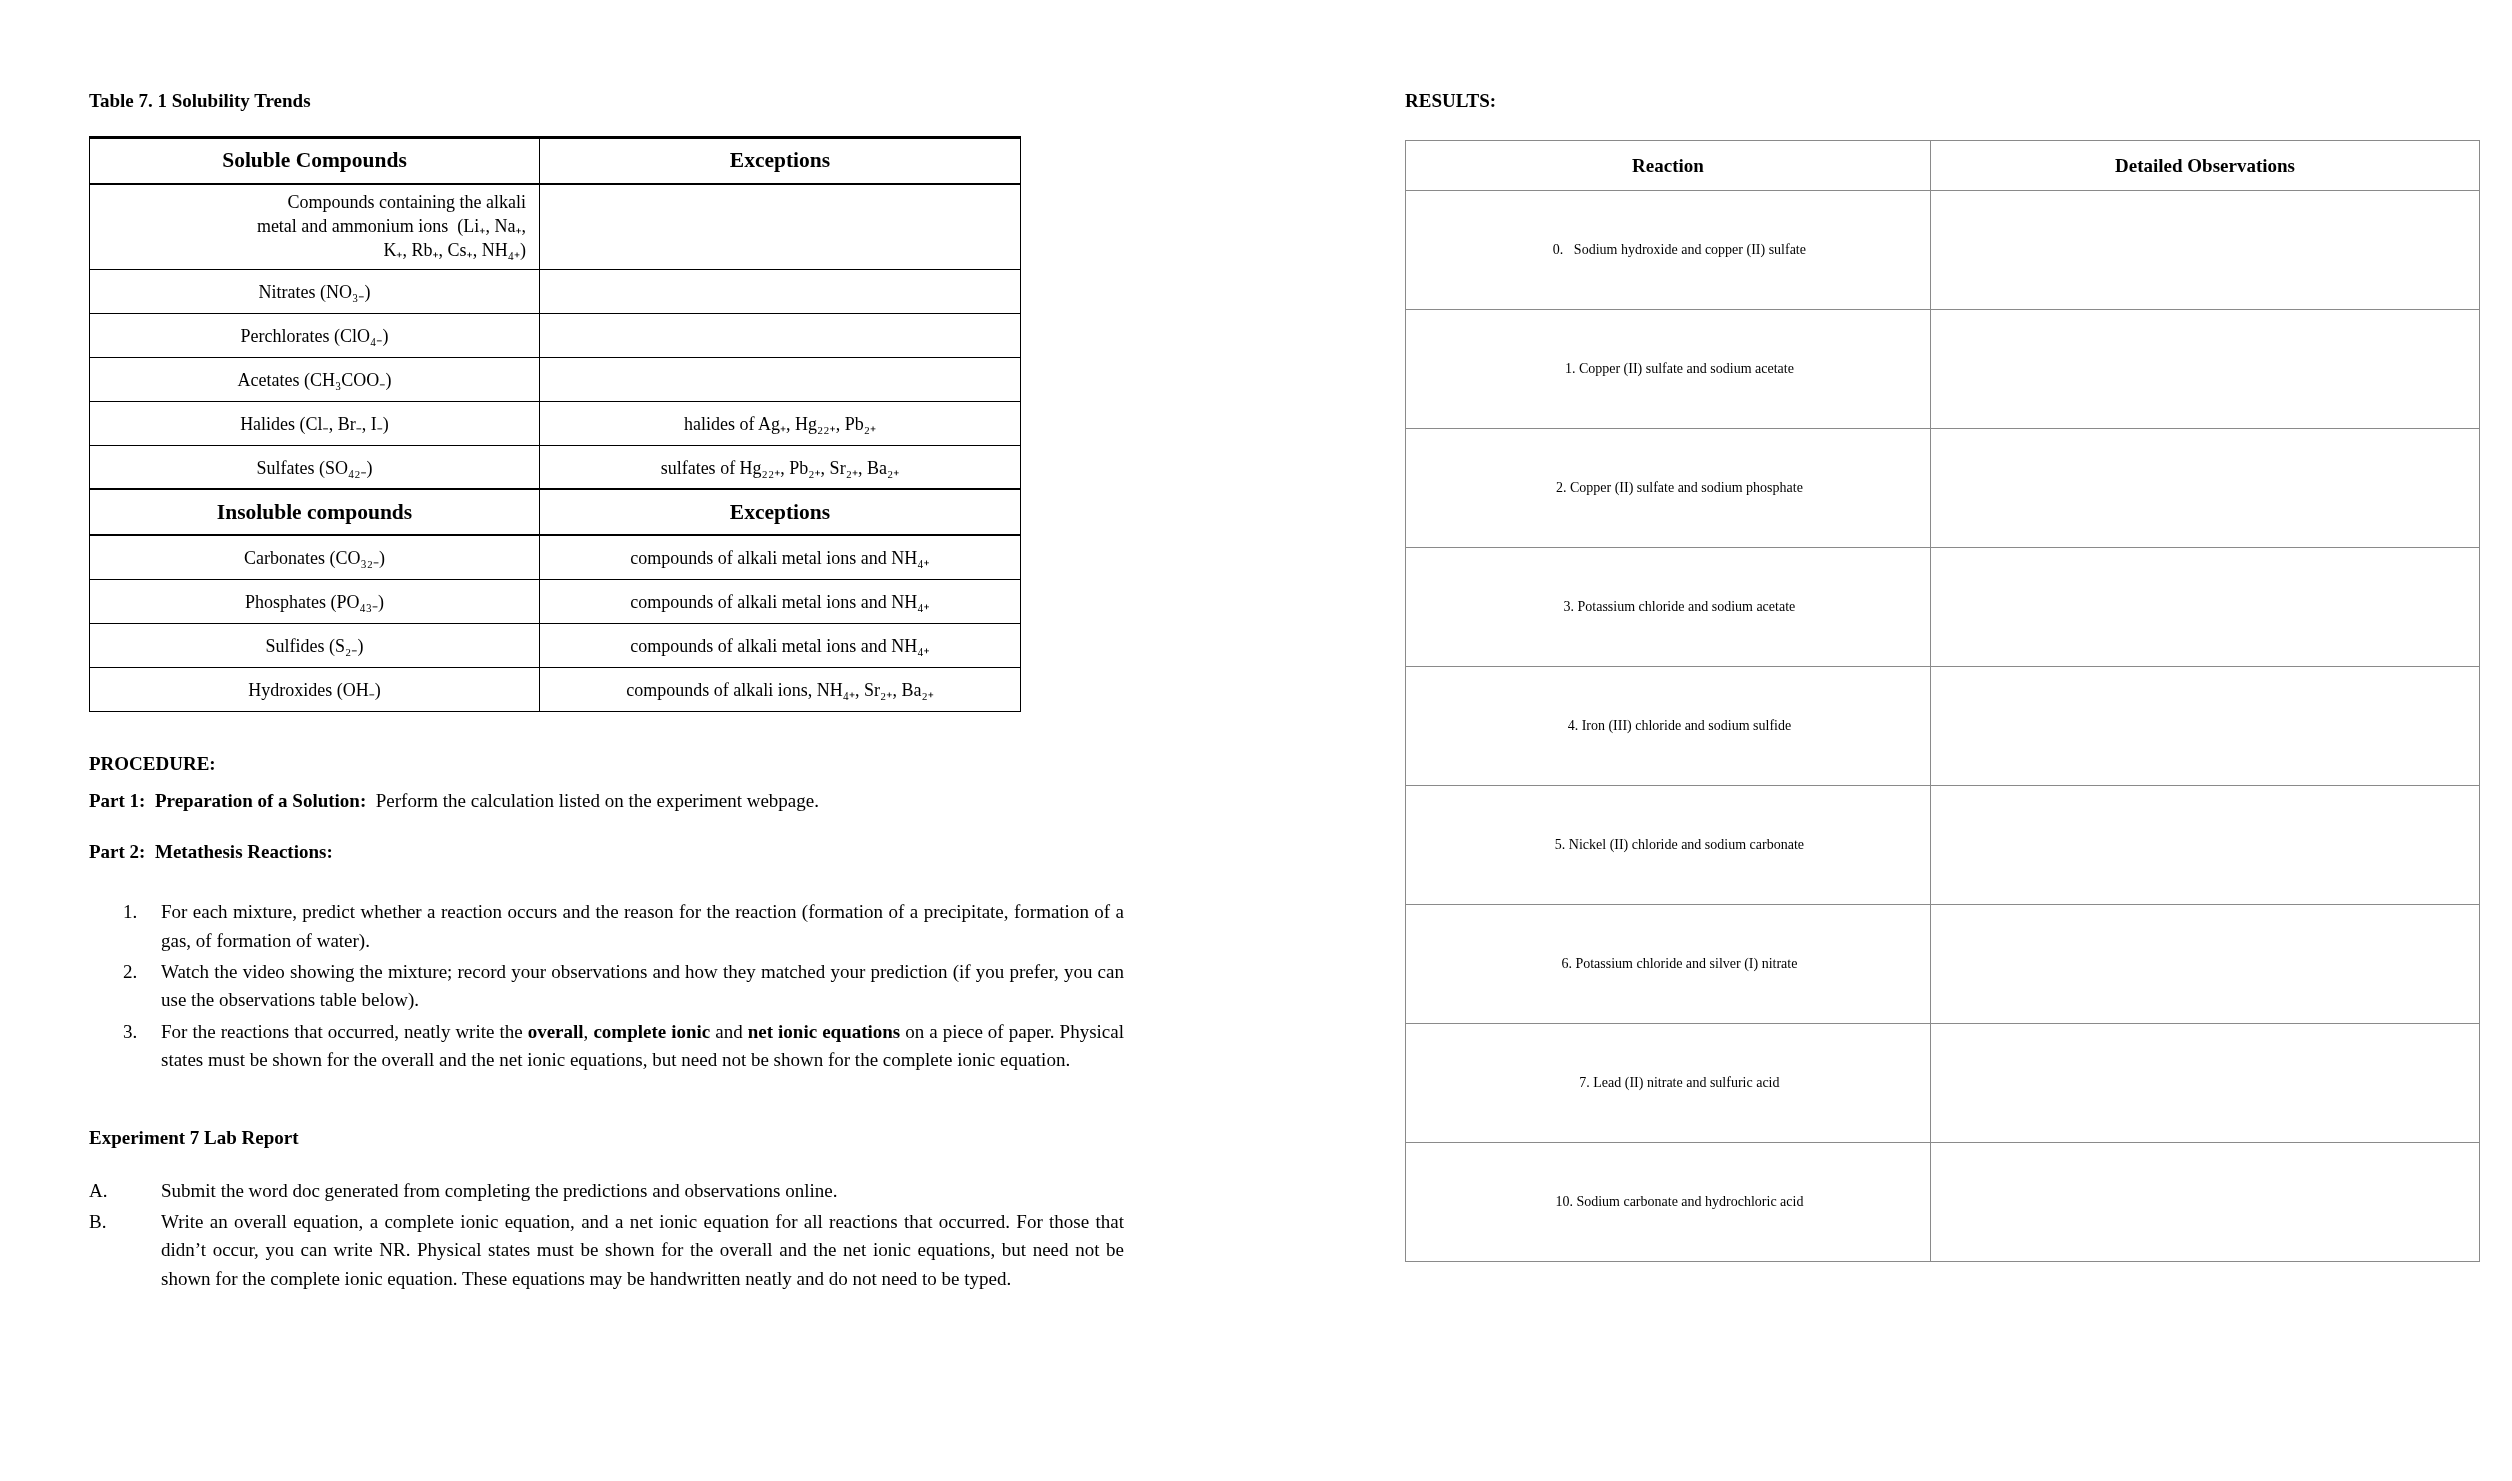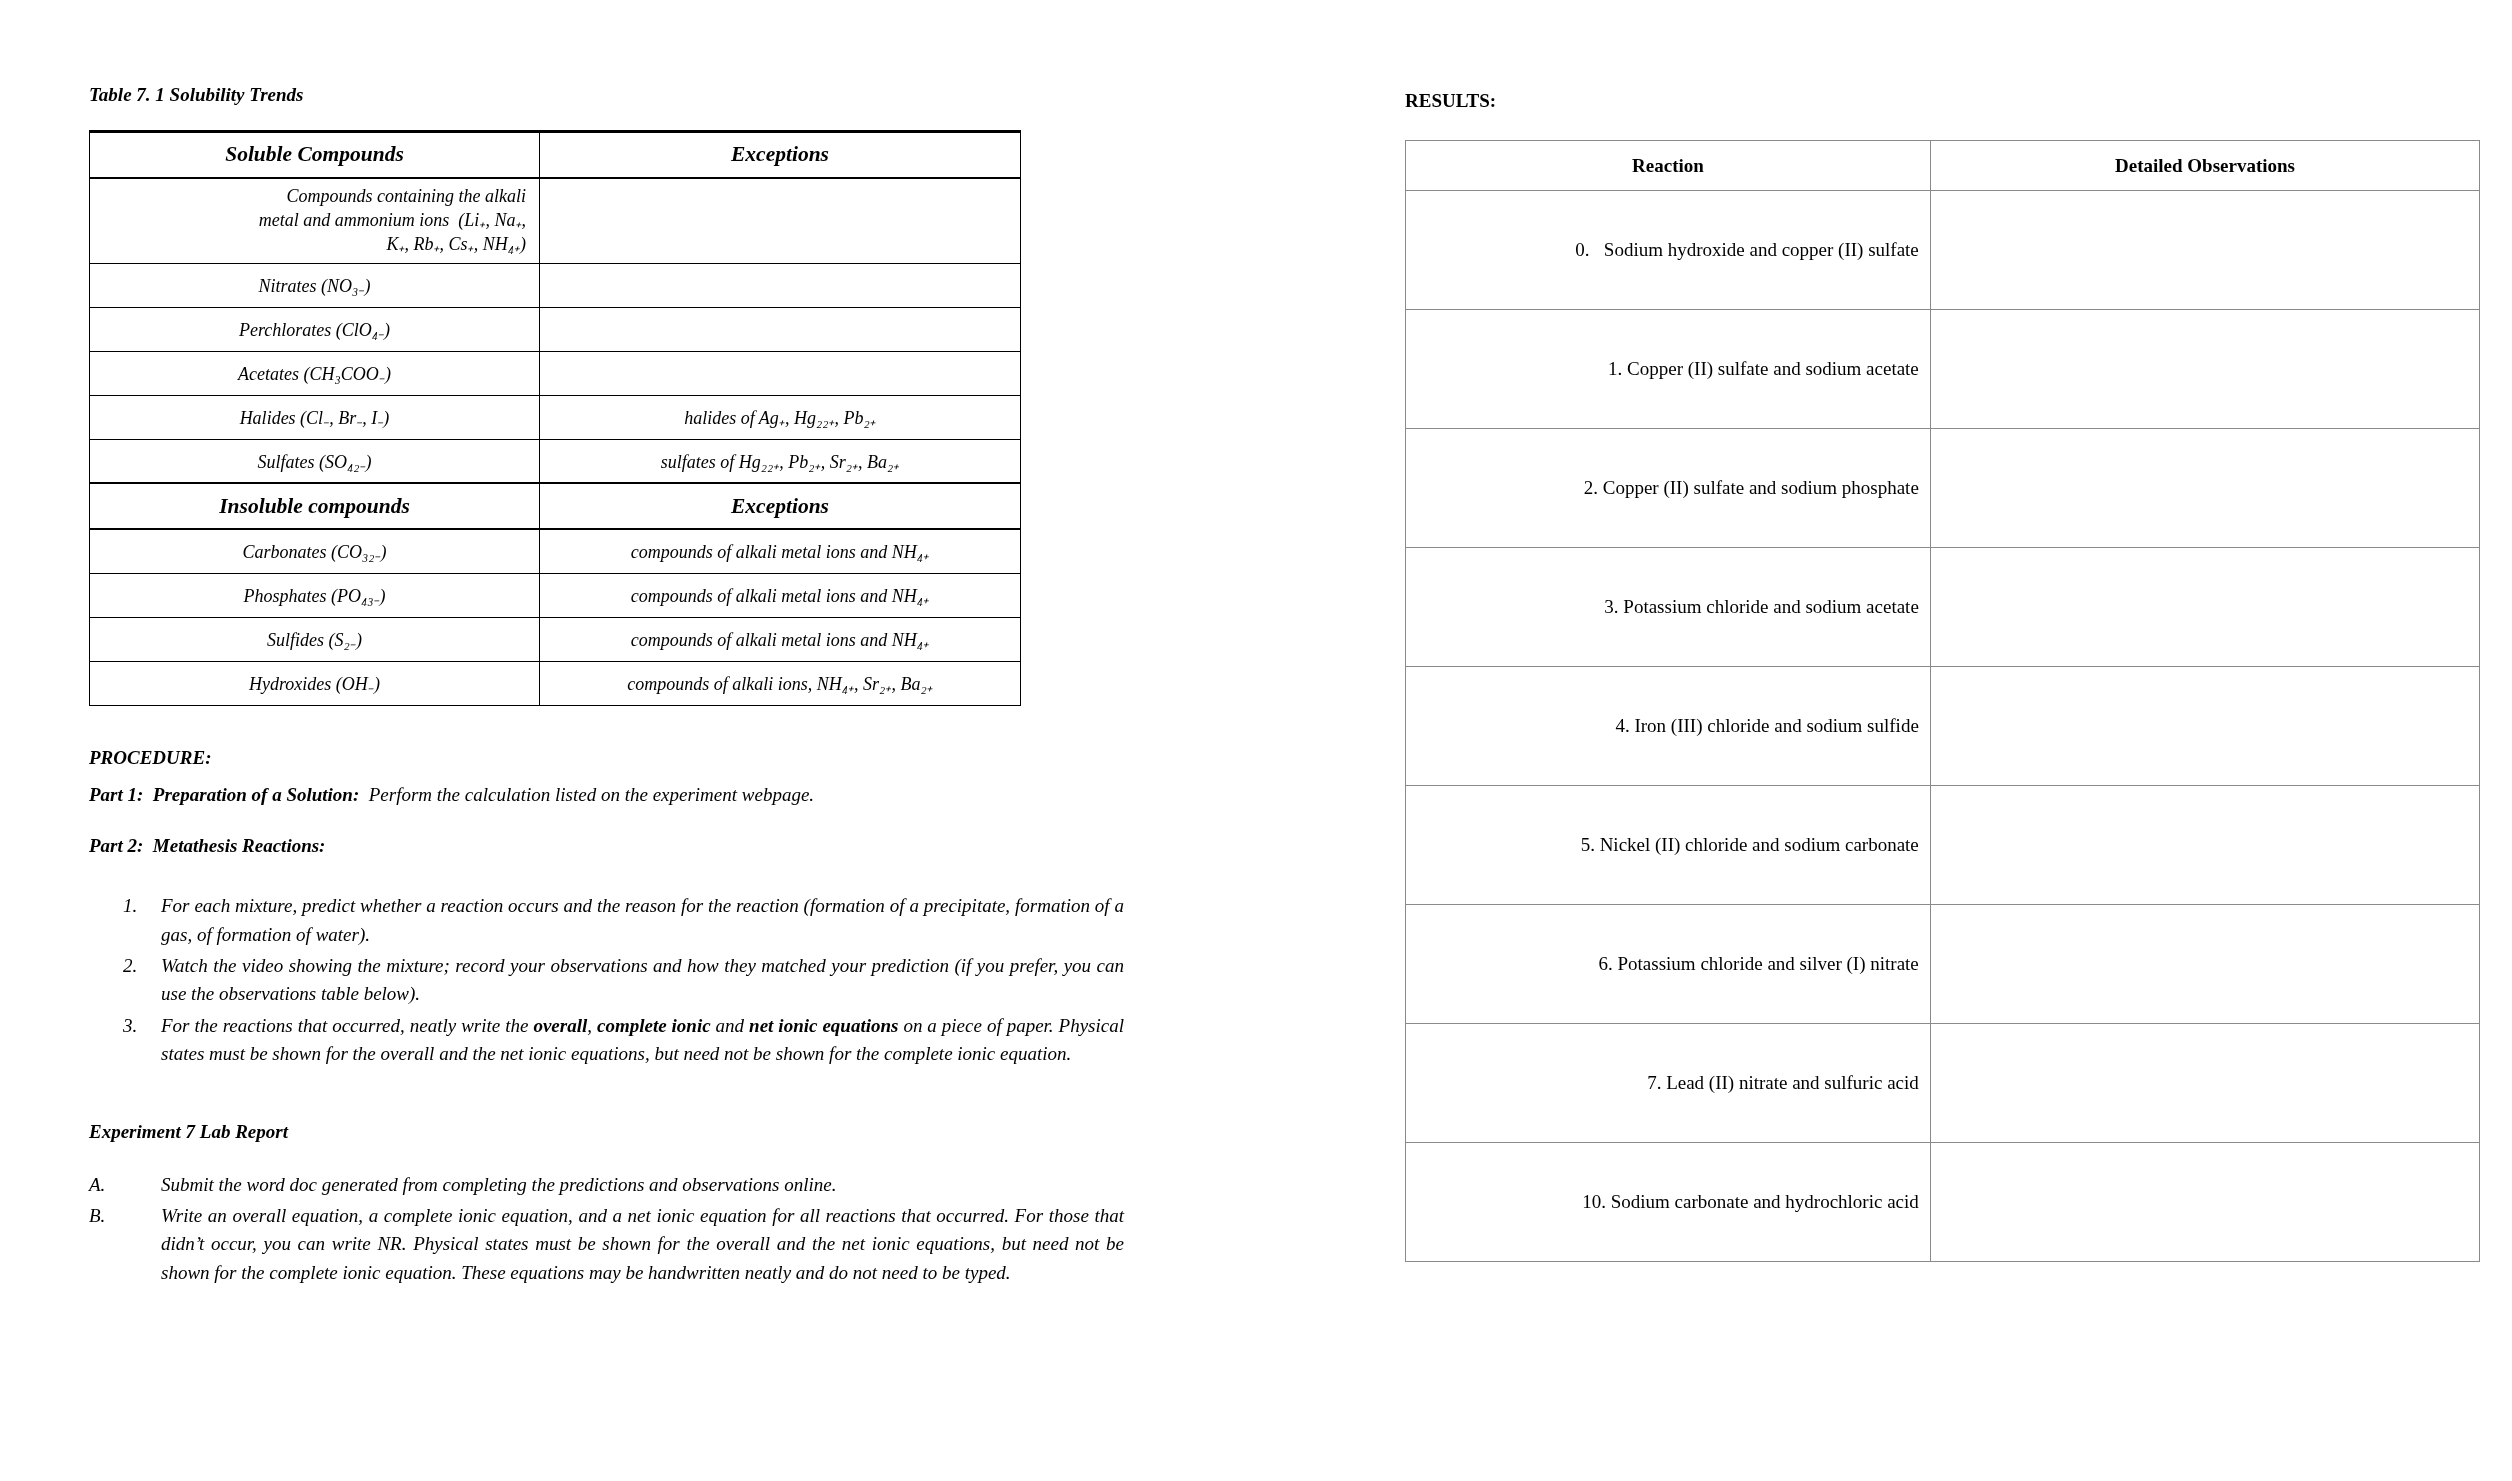--- a/index.html
+++ b/index.html
@@ -4,21 +4,21 @@
 <style>
   * { box-sizing: border-box; }
   html, body { margin: 0; padding: 0; }
   body {
     width: 2512px; height: 1482px;
     background: #ffffff; color: #000;
     font-family: "Liberation Serif", serif;
     position: relative; overflow: hidden;
   }
 
-  .page-left  { position: absolute; left: 89px;  top: 84px; width: 1035px; font-style: italic; }
+  .page-left  { position: absolute; left: 89px;  top: 90px; width: 1035px; }
   .page-right { position: absolute; left: 1405px; top: 90px; width: 1075px; }
 
   .doc-title { font-size: 19px; font-weight: bold; margin: 0 0 24px 0; }
 
   
   table.solubility { border-collapse: collapse; width: 932px; table-layout: fixed;
                      border: 0.9px solid #000; border-bottom: 1.9px solid #000; }
   table.solubility col.col-compound { width: 450px; }
   table.solubility td {
     border: 0.9px solid #000; font-size: 18px; text-align: center;
@@ -55,21 +55,21 @@
   
   .results-heading { font-size: 19px; font-weight: bold; margin: 0 0 28px 0; }
   table.results { border-collapse: collapse; width: 1075px; table-layout: fixed;
                   border: 1.9px solid #6f6f6f; }
   table.results col.col-reaction { width: 525px; }
   table.results td { border: 0.9px solid #8a8a8a; vertical-align: middle; }
   table.results tr.results-hdr td {
     font-size: 19px; font-weight: bold; text-align: center; height: 50px;
   }
   table.results td.reaction {
-    height: 119px; font-size: 19px; text-align: right;
+    height: 119px; font-size: 14px; text-align: center;
     padding-left: 34px; padding-right: 11.2px; white-space: pre-wrap;
   }
   table.results td.observation { height: 119px; }
 </style>
 </head>
 <body>
 
 <div class="page-left">
 
   <div class="doc-title">Table 7. 1 Solubility Trends</div>

